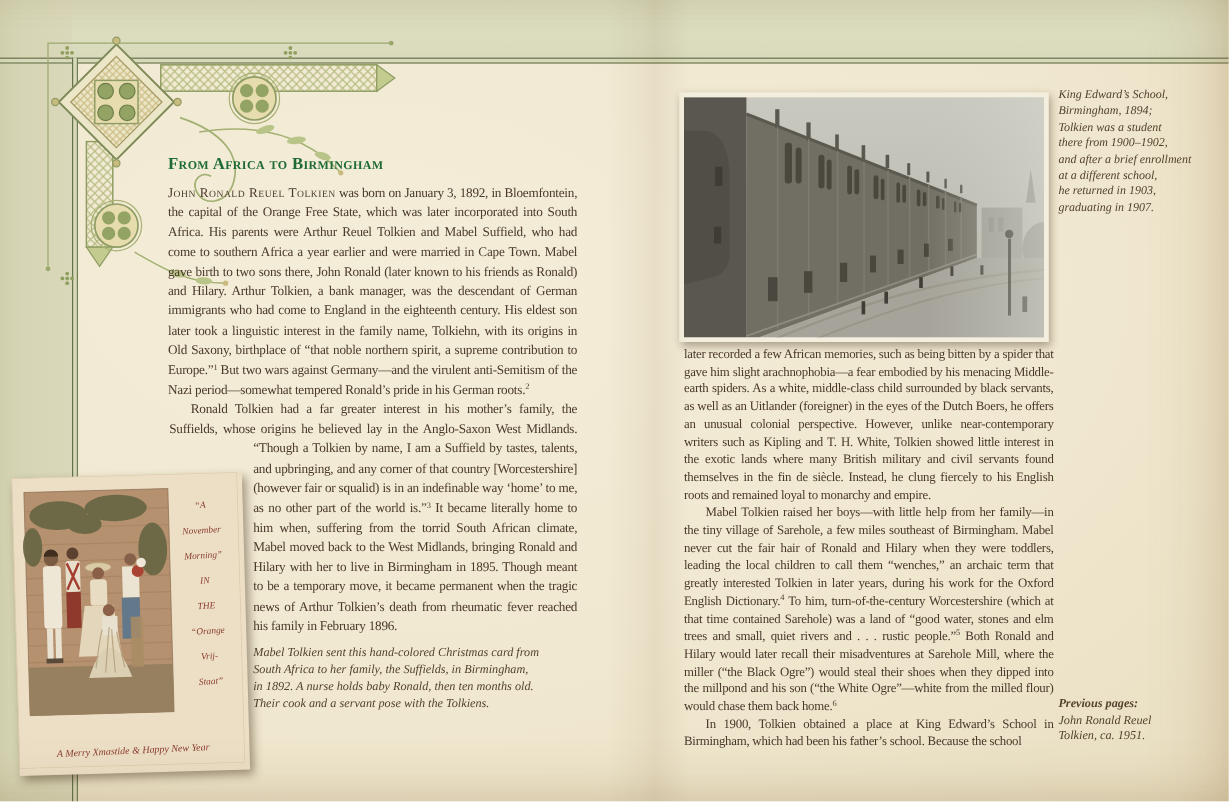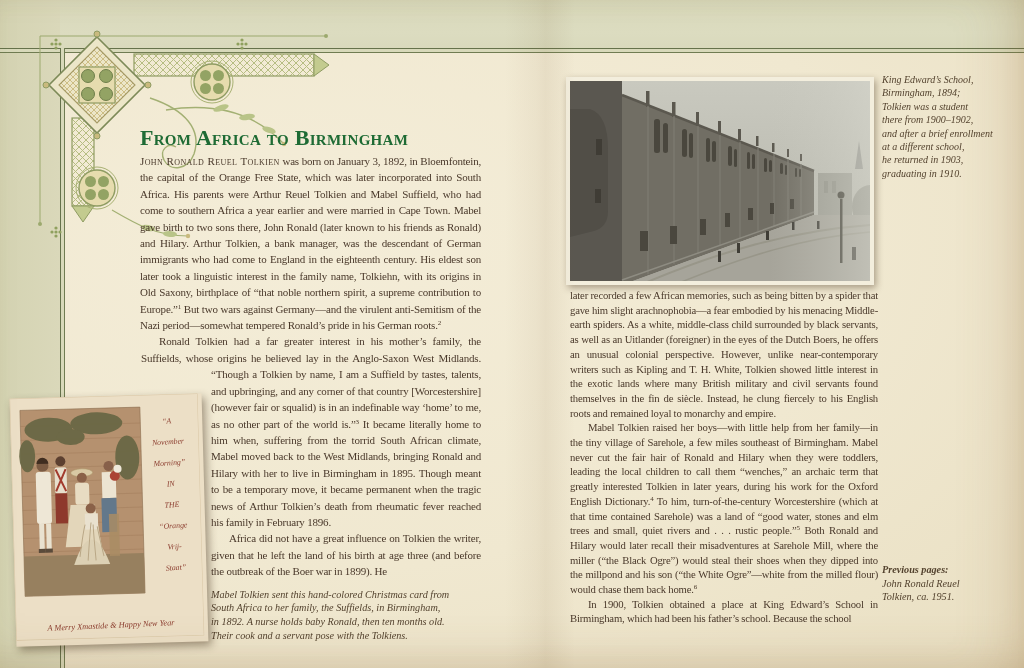--- a/index.html
+++ b/index.html
@@ -13,21 +13,21 @@
   .band-left{position:absolute;left:0;top:0;width:60px;height:668px;
     background:linear-gradient(90deg,#d4d3b2 0%,#dad8ba 100%);}
   
   .rule-top{position:absolute;left:0;top:48px;width:1024px;height:3px;
     background:#d8d9ba;border-top:1.5px solid #66724b;border-bottom:1.5px solid #707c52;}
   .rule-left{position:absolute;left:60px;top:48px;width:3px;bottom:0;height:620px;
     background:#d8d9ba;border-left:1.5px solid #66724b;border-right:1.5px solid #707c52;}
   .ornament{position:absolute;left:16px;top:14px;width:330px;height:230px;}
   
   .left-col{position:absolute;left:140px;top:128px;width:341px;}
-  h1.section-heading{margin:0 0 5px 0;font-size:22px;line-height:20px;font-weight:bold;
+  h1.section-heading{margin:0 0 5px 0;font-size:14px;line-height:20px;font-weight:bold;
     font-variant:small-caps;letter-spacing:.3px;color:#1e6b34;}
   .body-par{margin:0;text-align:justify;font-size:11px;line-height:16.4px;
     letter-spacing:-.2px;color:#4a392b;}
   .indent{text-indent:18px;}
   .sc{font-variant:small-caps;letter-spacing:.4px;}
   .it{}
   .sup{font-size:7px;vertical-align:4px;line-height:0;}
   .gap-a{float:left;width:1px;height:44px;}
   .gap-b{float:left;clear:left;width:71px;height:252px;}
   .caption{font-style:italic;color:#53422e;}
@@ -42,21 +42,21 @@
   .card-greeting{position:absolute;left:4px;bottom:14px;width:182px;text-align:center;
     font-style:italic;font-size:8.3px;color:#8a3a2c;transform:rotate(-1deg);}
   
   .school-photo{position:absolute;left:566px;top:77px;width:300px;height:200px;
     background:#f3eedd;padding:4px;box-shadow:2px 3px 7px rgba(60,40,20,.4);}
   .side-caption{position:absolute;left:882px;top:73px;width:134px;
     font-size:10px;line-height:13.4px;white-space:pre-line;}
   .right-col{position:absolute;left:570px;top:288px;width:308px;}
   .right-col .body-par{font-size:10.7px;line-height:14.7px;letter-spacing:-.2px;}
   .right-col .body-par + .body-par{margin-top:0;}
-  .prev-pages{position:absolute;left:882px;top:563px;width:134px;
+  .prev-pages{position:absolute;left:882px;top:580px;width:134px;
     font-size:10.2px;line-height:13.6px;}
   .prev-pages .lbl{font-weight:bold;font-style:italic;color:#53422e;display:block;}
   .prev-pages .txt{font-style:italic;color:#53422e;white-space:pre-line;}
   
   .gutter-shadow{position:absolute;left:505px;top:0;width:70px;height:668px;pointer-events:none;
     background:linear-gradient(90deg,rgba(120,90,50,0) 0%,rgba(120,90,50,.06) 45%,rgba(120,90,50,.09) 58%,rgba(120,90,50,0) 100%);}
   .vignette{position:absolute;inset:0;pointer-events:none;
     box-shadow:inset -45px 0 60px -40px rgba(150,110,60,.30),
                inset 0 -35px 50px -35px rgba(130,95,45,.28),
                inset 0 10px 25px -18px rgba(130,120,80,.20);}
@@ -141,21 +141,20 @@
         <circle cx="44" cy="218" r="1.6"></circle>
         <circle cx="40" cy="214" r="1.6"></circle>
         <circle cx="40" cy="222" r="1.6"></circle>
     </g>
   </svg>
 
   <div class="left-col">
     <h1 class="section-heading">From Africa to Birmingham</h1>
     <p class="body-par"><span class="sc">John Ronald Reuel Tolkien</span><span> was born on January 3, 1892, in Bloemfontein, the capital of the Orange Free State, which was later incorporated into South Africa. His parents were Arthur Reuel Tolkien and Mabel Suffield, who had come to southern Africa a year earlier and were married in Cape Town. Mabel gave birth to two sons there, John Ronald (later known to his friends as Ronald) and Hilary. Arthur Tolkien, a bank manager, was the descendant of German immigrants who had come to England in the eighteenth century. His eldest son later took a linguistic interest in the family name, </span><span class="it">Tolkiehn</span><span>, with its origins in Old Saxony, birthplace of “that noble northern spirit, a supreme contribution to Europe.”</span><span class="sup">1</span><span> But two wars against Germany—and the virulent anti-Semitism of the Nazi period—somewhat tempered Ronald’s pride in his German roots.</span><span class="sup">2</span></p>
     <p class="body-par indent"><span class="gap-a"></span><span class="gap-b"></span><span><span>Ronald Tolkien had a far greater interest in his mother’s family, the Suffields, whose origins he believed lay in the Anglo-Saxon West Midlands. “Though a Tolkien by name, I am a Suffield by tastes, talents, and upbringing, and any corner of that country [Worcestershire] (however fair or squalid) is in an indefinable way ‘home’ to me, as no other part of the world is.”</span><span class="sup">3</span><span> It became literally home to him when, suffering from the torrid South African climate, Mabel moved back to the West Midlands, bringing Ronald and Hilary with her to live in Birmingham in 1895. Though meant to be a temporary move, it became permanent when the tragic news of Arthur Tolkien’s death from rheumatic fever reached his family in February 1896.</span></span></p>
-    <p class="body-par indent"><span>Africa did not have a great influence on Tolkien the writer, given that he left the land of his birth at age three (and before the outbreak of the Boer war in 1899). He</span></p>
     <div class="caption card-caption">Mabel Tolkien sent this hand-colored Christmas card from
 South Africa to her family, the Suffields, in Birmingham,
 in 1892. A nurse holds baby Ronald, then ten months old.
 Their cook and a servant pose with the Tolkiens.</div>
   </div>
 
   <div class="xmas-card">
     <svg viewBox="0 0 188 242" width="188" height="242">
       <rect x="0" y="0" width="188" height="242" fill="#ecdfc6" stroke="#d9c7a6"></rect>
       <rect x="10" y="12" width="120" height="186" fill="#b5916f" stroke="#8a6b4e" stroke-width=".6"></rect>
@@ -306,21 +305,21 @@
     </svg>
   </div>
 
   <div class="caption side-caption">King Edward’s School,
 Birmingham, 1894;
 Tolkien was a student
 there from 1900–1902,
 and after a brief enrollment
 at a different school,
 he returned in 1903,
-graduating in 1910.</div>
+graduating in 1907.</div>
 
   <div class="right-col">
     <p class="body-par"><span>later recorded a few African memories, such as being bitten by a spider that gave him slight arachnophobia—a fear embodied by his menacing Middle-earth spiders. As a white, middle-class child surrounded by black servants, as well as an </span><span class="it">Uitlander</span><span> (foreigner) in the eyes of the Dutch Boers, he offers an unusual colonial perspective. However, unlike near-contemporary writers such as Kipling and T. H. White, Tolkien showed little interest in the exotic lands where many British military and civil servants found themselves in the </span><span class="it">fin de siècle</span><span>. Instead, he clung fiercely to his English roots and remained loyal to monarchy and empire.</span></p>
     <p class="body-par indent"><span>Mabel Tolkien raised her boys—with little help from her family—in the tiny village of Sarehole, a few miles southeast of Birmingham. Mabel never cut the fair hair of Ronald and Hilary when they were toddlers, leading the local children to call them “wenches,” an archaic term that greatly interested Tolkien in later years, during his work for the </span><span class="it">Oxford English Dictionary</span><span>.</span><span class="sup">4</span><span> To him, turn-of-the-century Worcestershire (which at that time contained Sarehole) was a land of “good water, stones and elm trees and small, quiet rivers and . . . rustic people.”</span><span class="sup">5</span><span> Both Ronald and Hilary would later recall their misadventures at Sarehole Mill, where the miller (“the Black Ogre”) would steal their shoes when they dipped into the millpond and his son (“the White Ogre”—white from the milled flour) would chase them back home.</span><span class="sup">6</span></p>
     <p class="body-par indent"><span>In 1900, Tolkien obtained a place at King Edward’s School in Birmingham, which had been his father’s school. Because the school</span></p>
   </div>
 
   <div class="prev-pages">
     <span class="lbl">Previous pages:</span>
     <span class="txt">John Ronald Reuel

